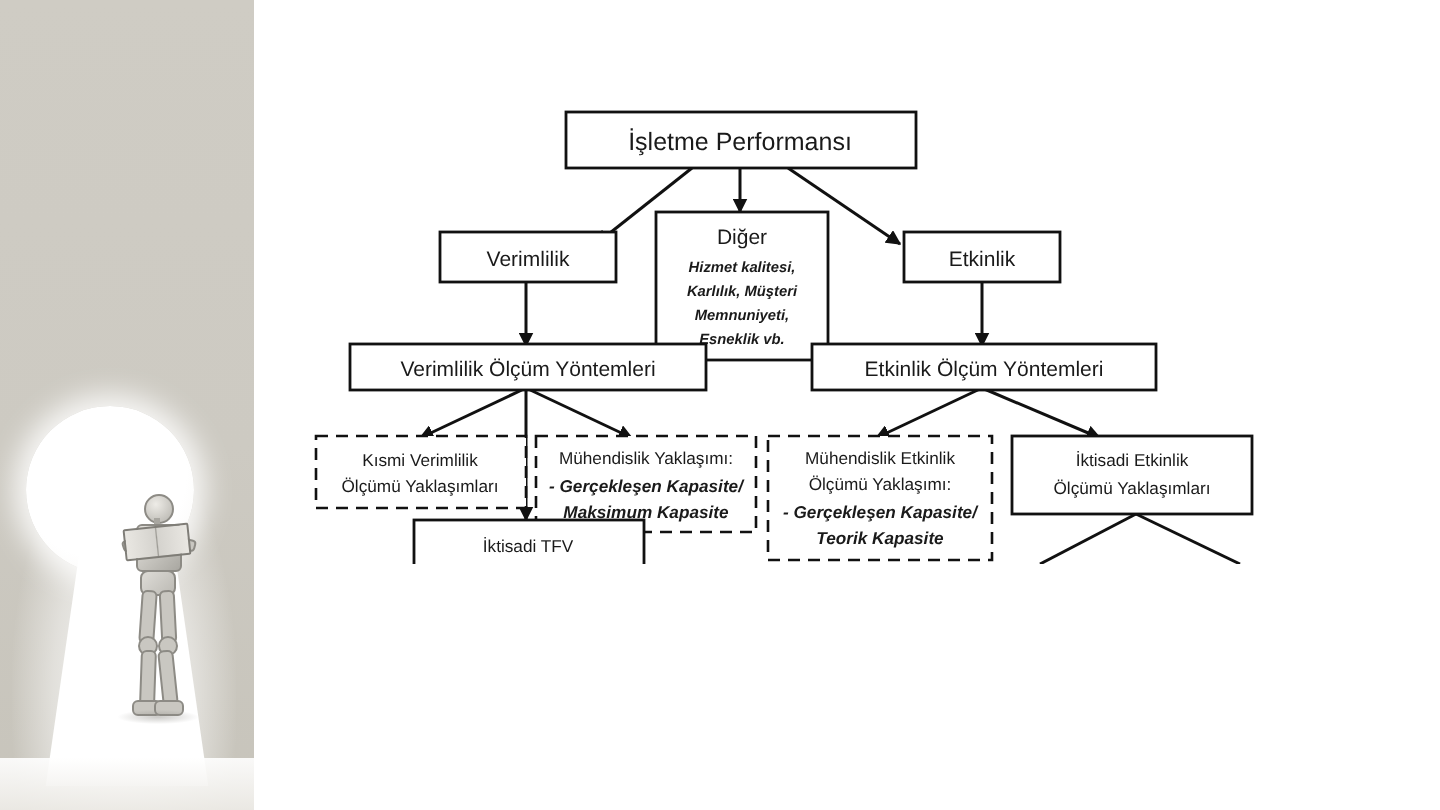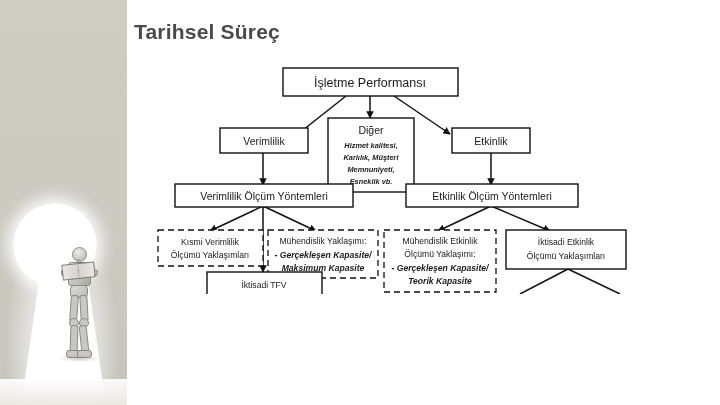--- a/index.html
+++ b/index.html
@@ -129,21 +129,21 @@
     font-weight: bold;
     color: #4a4a4a;
     letter-spacing: 0.2px;
     white-space: nowrap;
   }
 
   
   #diagram {
     position: absolute;
     left: 150px;
-    top: 66px;
+    top: 54px;
     width: 560px;
     height: 228px;
     overflow: hidden;
     background: #ffffff;
   }
   #diagram svg { display: block; }
   .node-text {
     font-family: "Liberation Sans", sans-serif;
     fill: #1a1a1a;
     text-anchor: middle;
@@ -181,21 +181,20 @@
       <div class="mq mq-knee-l"></div>
       <div class="mq mq-knee-r"></div>
       <div class="mq mq-shin-l"></div>
       <div class="mq mq-shin-r"></div>
       <div class="mq mq-foot-l"></div>
       <div class="mq mq-foot-r"></div>
       <div class="mq-shadow"></div>
     </div>
   </div>
 
-  <div id="title">Tarihsel Süreç</div>
 
   <div id="diagram">
     <svg width="560" height="228" viewBox="0 0 560 228" xmlns="http://www.w3.org/2000/svg">
       <defs>
         <marker id="arrow" viewBox="0 0 10 10" refX="9" refY="5" markerWidth="5" markerHeight="5" orient="auto-start-reverse">
           <path d="M 0 0 L 10 5 L 0 10 z" fill="#111111"></path>
         </marker>
       </defs>
 
       <g>

